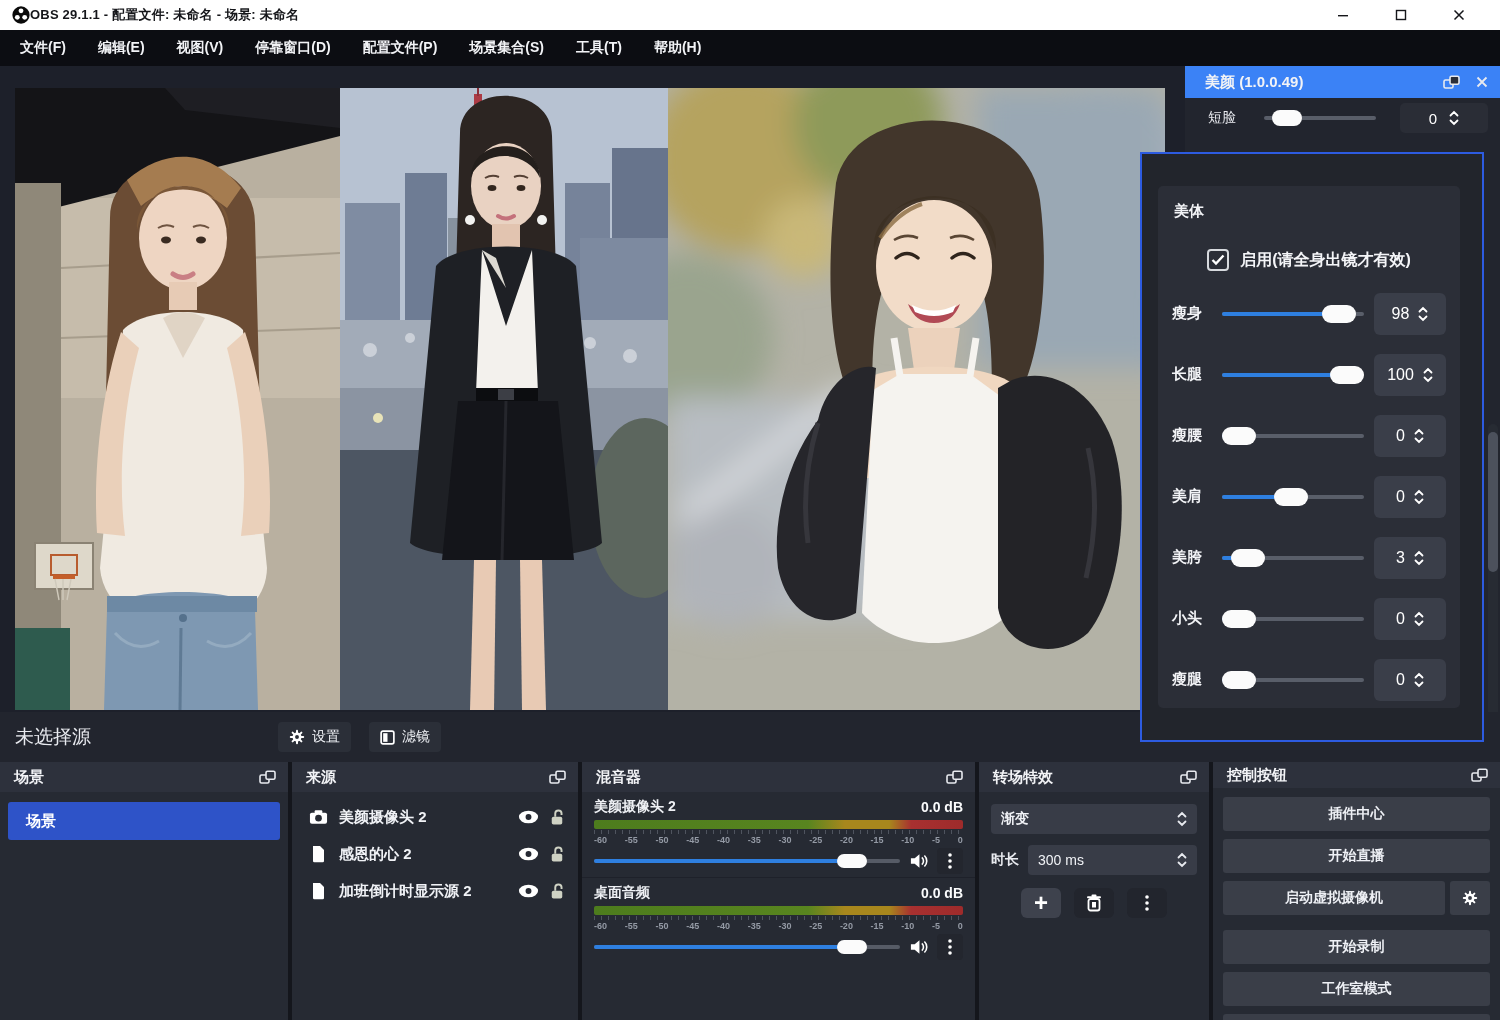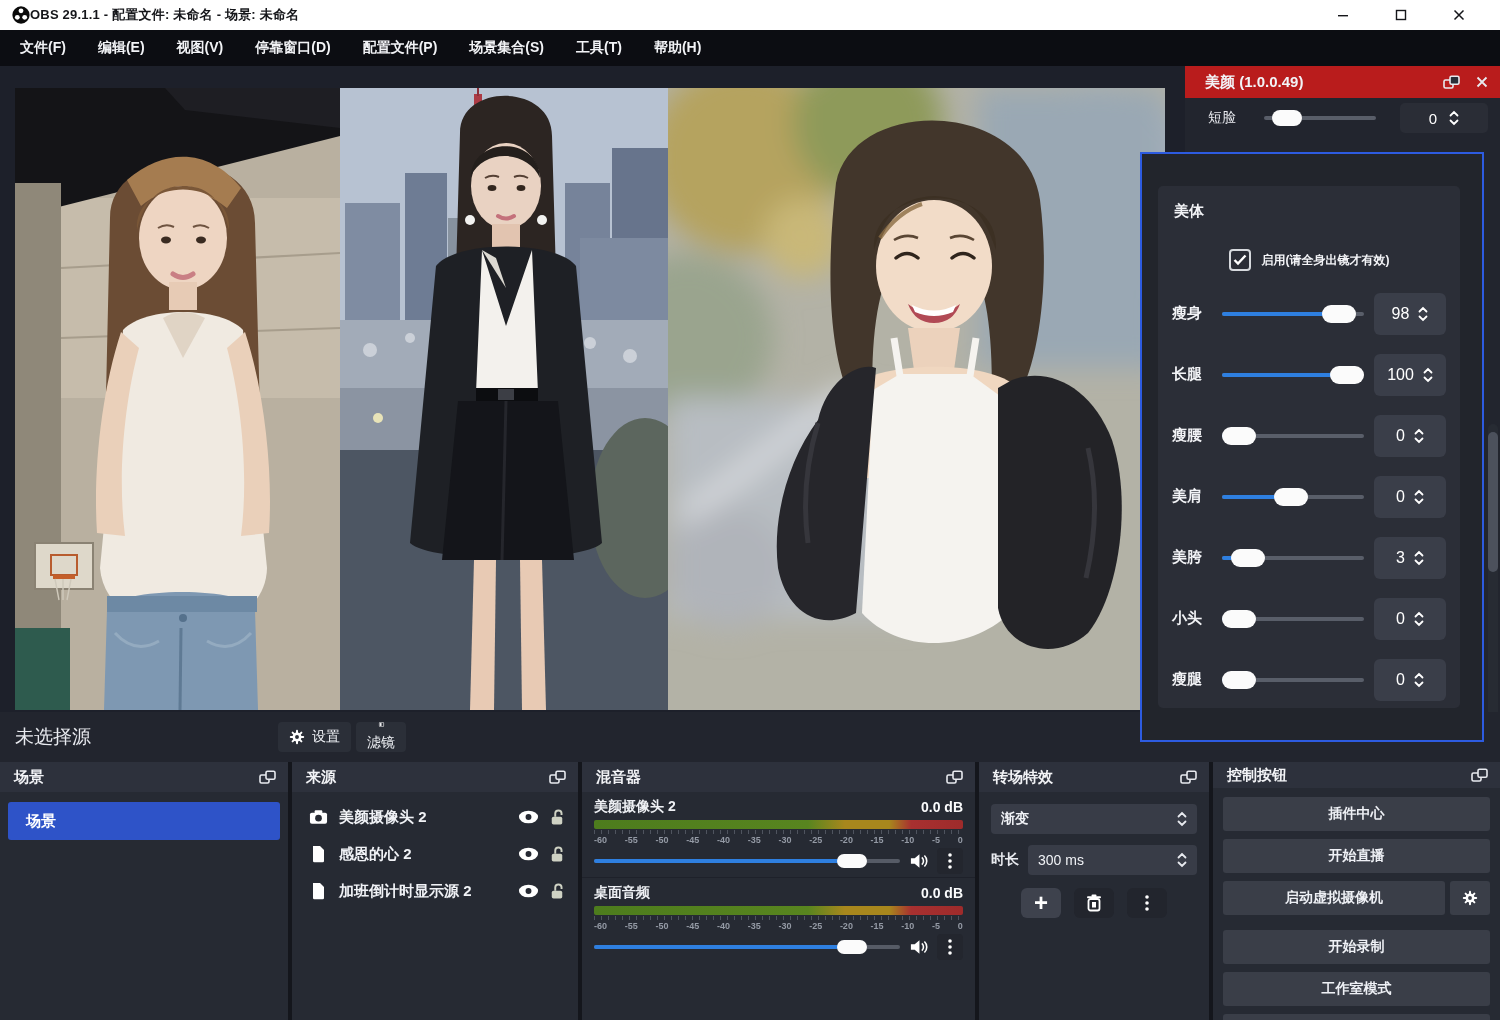--- a/index.html
+++ b/index.html
@@ -19,54 +19,54 @@
   .menu-item { color:#f2f3f6; font-size:14px; font-weight:bold; }
 
   
   .main { position:relative; height:646px; background:#1d202a; }
   .preview { position:absolute; left:15px; top:22px; width:1150px; height:622px; display:flex; background:#0b0c0f; }
   .photo { height:100%; display:block; }
   .photo svg { display:block; width:100%; height:100%; }
 
   
   .beauty-dock { position:absolute; right:0; top:0; width:315px; height:646px; background:#22252e; }
-  .bd-header { height:32px; background:#b91c1c; display:flex; align-items:center; padding:0 12px 0 20px; gap:16px; }
+  .bd-header { height:32px; background:#3b82f6; display:flex; align-items:center; padding:0 12px 0 20px; gap:16px; }
   .bd-title { color:#f2f3f6; font-size:15px; font-weight:bold; flex:1; }
   .face-row { display:flex; align-items:center; height:40px; padding:0 12px 0 23px; gap:10px; }
   .face-label { color:#e8eaef; font-size:14px; width:46px; }
   .mini-slider { position:relative; width:112px; height:16px; --p:0; }
   .mini-slider .track { position:absolute; left:0; right:0; top:6px; height:4px; background:#595e69; border-radius:2px; }
   .mini-slider .handle { position:absolute; top:0; left:calc((100% - 30px) * var(--p,0)); width:30px; height:16px; background:#fbfbfb; border-radius:8px; }
   .face-spin { margin-left:auto; width:88px; height:30px; background:#2a2d36; border-radius:5px; display:flex; align-items:center; justify-content:center; gap:12px; }
   .face-spin .val { color:#fff; font-size:15px; }
   .dock-scrollbar { position:absolute; right:2px; top:358px; width:10px; height:322px; background:#272b33; border-radius:5px; }
   .dock-scrollbar .thumb { position:absolute; top:8px; left:0; width:10px; height:140px; background:#4c515c; border-radius:5px; }
 
   
   .popup { position:absolute; left:1140px; top:86px; width:344px; height:590px; background:#22252c; border:2px solid #2d5be0; z-index:5; }
   .groupbox { margin:32px 22px 0 16px; height:522px; background:#2b2e37; border-radius:5px; padding:14px 14px 0 14px; }
   .group-title { color:#f2f3f6; font-size:15px; font-weight:bold; margin:2px 0 24px 2px; }
   .enable-row { display:flex; align-items:center; justify-content:center; gap:11px; height:30px; margin-bottom:8px; }
   .checkbox { width:22px; height:22px; border:2px solid #d7dade; border-radius:4px; display:flex; align-items:center; justify-content:center; background:#2b2e37; }
-  .enable-label { color:#f4f5f8; font-size:12px; font-weight:bold; }
+  .enable-label { color:#f4f5f8; font-size:16px; font-weight:bold; }
   .slider-row { display:flex; align-items:center; height:61px; }
   .s-label { width:50px; color:#f2f3f6; font-size:15px; font-weight:bold; }
   .slider { position:relative; width:142px; height:18px; margin-right:8px; --p:0; }
   .slider .track { position:absolute; left:0; right:0; top:7px; height:4px; background:#595e69; border-radius:2px; }
   .slider .fill { position:absolute; left:0; top:7px; height:4px; background:#2e7fe0; border-radius:2px; width:calc((100% - 34px) * var(--p,0) + 17px); }
   .slider .handle { position:absolute; top:0; left:calc((100% - 34px) * var(--p,0)); width:34px; height:18px; background:#fbfbfb; border-radius:9px; }
   .spin { margin-left:auto; width:72px; height:42px; background:#3a3e49; border-radius:6px; display:flex; align-items:center; justify-content:center; gap:9px; }
   .spin .val { color:#fff; font-size:16px; }
 
   
   .source-toolbar { position:relative; height:50px; background:#22252e; display:flex; align-items:center; }
   .no-source { position:absolute; left:15px; color:#e9ebf0; font-size:19px; }
   .tb-btn { position:absolute; top:10px; height:30px; background:#2b2f38; border:none; border-radius:4px; display:flex; align-items:center; gap:7px; padding:0 11px; color:#eef0f4; font-size:14px; font-family:inherit; }
   .tb-btn.settings { left:278px; }
-  .tb-btn.filters  { left:356px;flex-direction:column; }
+  .tb-btn.filters  { left:369px; }
 
   
   .docks { display:grid; grid-template-columns:288px 286px 393px 230px 1fr; gap:4px; height:258px; background:#14161c; }
   .dock { background:#262a33; display:flex; flex-direction:column; overflow:hidden; }
   .dock-h { height:30px; background:#2d313c; display:flex; align-items:center; padding:0 12px 0 14px; }
   .dock-title { color:#f2f3f6; font-size:15px; font-weight:bold; flex:1; }
   .dock-body { flex:1; position:relative; }
 
   .scene-item { margin:10px 8px; height:38px; background:#2e53c8; border-radius:3px; display:flex; align-items:center; padding:0 18px; color:#ffffff; font-size:15px; font-weight:bold; }
 

